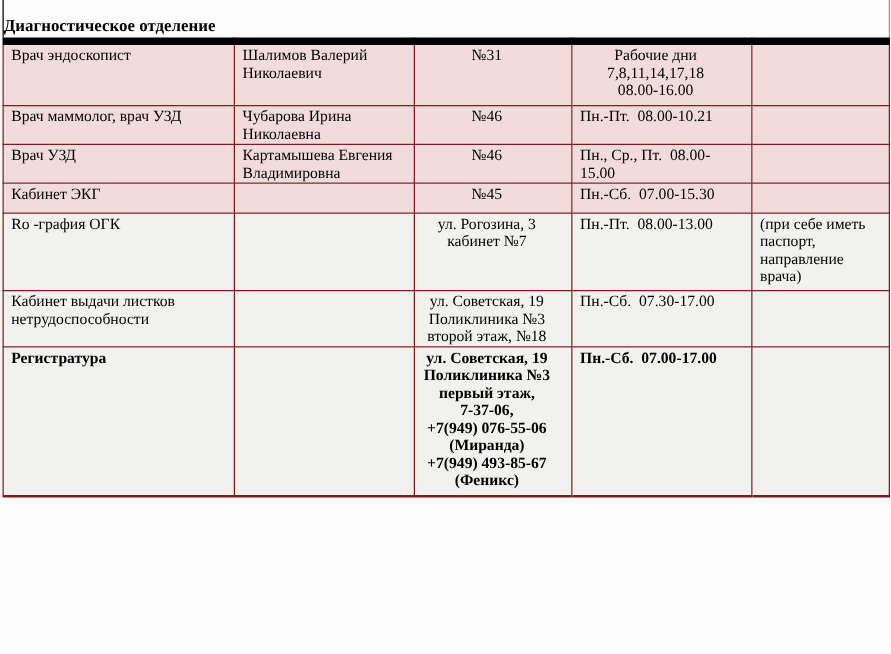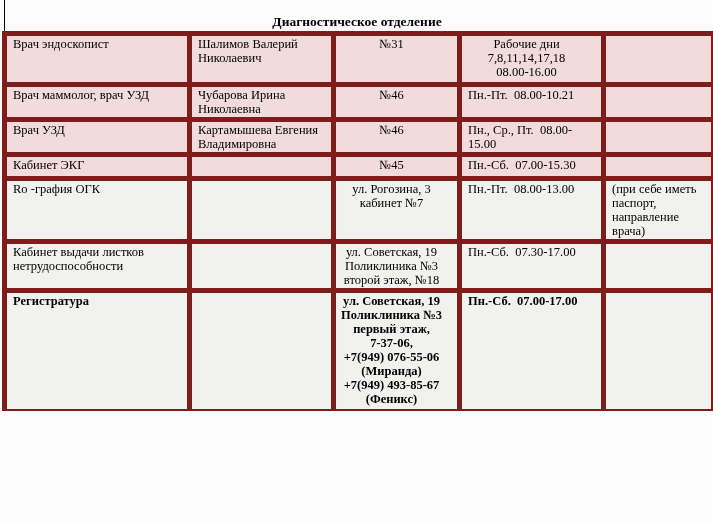--- a/index.html
+++ b/index.html
@@ -18,38 +18,37 @@
     width:709px;
     margin-left:2px;
   }
   col.c0{width:185px}
   col.c1{width:144px}
   col.c2{width:126px}
   col.c3{width:144px}
   col.c4{width:110px}
 
   td{
-    border:5px solid #7f1d1d;
+    border:1px solid #7f1d1d;
     vertical-align:top;
     padding:1px 5px 1px 6px;
     font-size:12.5px;
     line-height:14px;
     white-space:pre-wrap;
     overflow:hidden;
   }
   
   tr.title-row{height:33px;}
   td.title-cell{
     border:none;
     border-left:1px solid #000;
     border-right:1px solid #9a9a9a;
-    border-bottom:4px solid #000000;
+    border-bottom:6px solid #000000;
     background:#fcfcfc;
     vertical-align:bottom;
-    text-align:center;
     font-weight:bold;
     font-size:13.5px;
     padding:1px 4px 2px 0;
     white-space:normal;
   }
 
   tr.pink td{background:#f2dbdb;}
   tr.white td{background:#f1f1ef;}
 
   td.ctr{text-align:center;padding-left:2px;padding-right:12px;}

